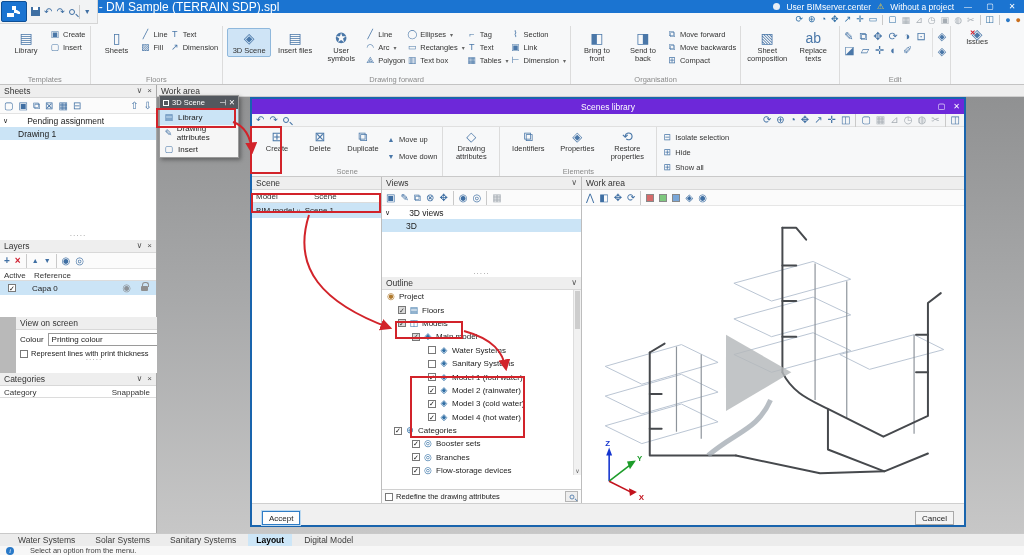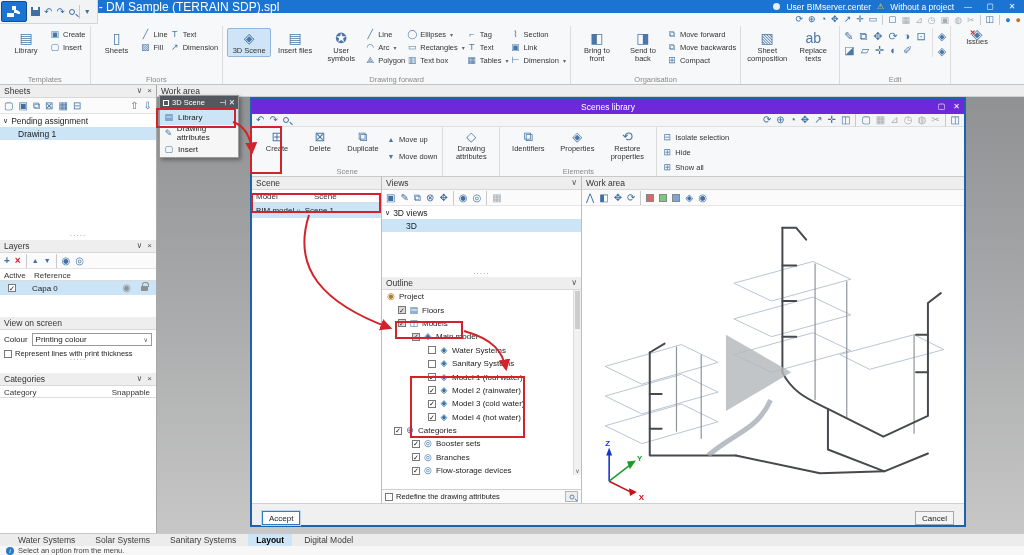--- a/index.html
+++ b/index.html
@@ -43,21 +43,21 @@
   .editrow{display:flex;gap:6px}
   .eic{font-size:11px;color:#4a77a8;line-height:1}
   .issue-ic{position:relative;font-size:14px;color:#4a77a8}
   .issue-ic::after{content:"✕";position:absolute;left:-2px;top:-1px;color:#cf2030;font-size:7px;font-weight:bold}
   
   .panel{position:absolute;background:#fff;border-right:1px solid #a9a9a9}
   .hdr{height:13px;background:#eeeeee;border-bottom:1px solid #d8d8d8;display:flex;align-items:center;padding:0 4px;font-size:8.5px;color:#333}
   .hbtns{margin-left:auto;display:flex;gap:5px;color:#555;font-size:8px;line-height:1}
   .ptool{height:16px;display:flex;align-items:center;gap:5px;padding:0 4px;border-bottom:1px solid #e3e3e3;background:#fbfbfb}
   .pi{color:#3f6fa3;font-size:10px;line-height:1}
-  .treegrp{display:flex;align-items:center;gap:3px;height:13px;font-size:8.5px;color:#222;padding-left:3px}
+  .treegrp{display:flex;align-items:center;gap:19px;height:13px;font-size:8.5px;color:#222;padding-left:3px}
   .treeitem{height:13px;display:flex;align-items:center;font-size:8.5px;padding-left:18px}
   .selrow{background:#cbe4f6}
   .cols{display:flex;height:12px;border-bottom:1px solid #dcdcdc;font-size:8px;color:#333;align-items:flex-end}
   .cb{width:8px;height:8px;border:1px solid #787878;background:#fff;display:inline-flex;align-items:center;justify-content:center;font-size:7px;color:#111;flex:none;line-height:1}
   .cb.c::before{content:"✓"}
   .cb.p{background:#dadada}
   .cb.p::before{content:"✓";color:#333}
   .lock{position:relative;width:7px;height:5px;background:#8f8f8f;border-radius:1px;display:inline-block}
   .lock::before{content:"";position:absolute;left:1px;top:-4px;width:5px;height:4px;border:1px solid #8f8f8f;border-bottom:none;border-radius:3px 3px 0 0}
   .dots{text-align:center;color:#9a9a9a;font-size:7px;letter-spacing:1px;line-height:4px;height:5px}
@@ -101,21 +101,21 @@
   .dbottom{height:22px;background:#f0f0f0;border-top:1px solid #cfcfcf;display:flex;align-items:flex-end;padding:0 10px;flex:none}
   .btn{height:14px;min-width:36px;font-size:8px;display:flex;align-items:center;justify-content:center;padding:0 6px}
   .accept{border:1px solid #2f7cc5;box-shadow:0 0 0 1px #bcd9f0;background:#fdfdfd;color:#222}
   .cancel{margin-left:auto;border:1px solid #a9a9a9;background:#f4f4f4}
   .sq{width:8px;height:8px;display:inline-block;border:1px solid #888}
   .sq.red{background:#d56a6a}.sq.grn{background:#7ec87e}.sq.blu{background:#7aa7d8}
   
   .tabs{position:absolute;left:0;top:533px;width:1024px;height:13px;background:#ececec;border-top:1px solid #c9c9c9;display:flex;align-items:center;gap:4px;padding-left:10px;font-size:8.5px;color:#3c3c3c}
   .tab{padding:1px 8px}
   .tab.active{background:#cde6f7;font-weight:bold;color:#000}
-  .statusline{position:absolute;left:0;top:546px;width:1024px;height:9px;background:#f7f7f7;display:flex;align-items:center;gap:4px;padding-left:6px;font-size:7.5px;color:#444}
+  .statusline{position:absolute;left:0;top:546px;width:1024px;height:9px;background:#f7f7f7;display:flex;align-items:center;gap:16px;padding-left:6px;font-size:7.5px;color:#444}
   .info{width:8px;height:8px;border-radius:50%;background:#2979c8;color:#fff;font-size:6px;display:inline-flex;align-items:center;justify-content:center;font-family:"Liberation Serif",serif;font-style:italic}
   
   .redbox{position:absolute;border:2px solid #d2232a;z-index:60;pointer-events:none}
   #overlay{position:absolute;inset:0;z-index:70;pointer-events:none}
 </style>
 </head>
 <body>
 
 <div class="titlebar">
   <div class="ttl">CYPEPLUMBING - DM Sample (TERRAIN SDP).spl</div>
@@ -409,21 +409,21 @@
     <span>Reference</span>
   </div>
   <div class="scene-row selrow" style="height:14px">
     <span class="cb c" style="margin-left:8px"></span>
     <span style="margin-left:16px;flex:1">Capa 0</span>
     <span class="pi" style="color:#8d9399">◉</span>
     <span class="lock" style="margin:0 8px 0 10px"></span>
   </div>
 </div>
 
-<div class="panel" style="left:0;top:317px;width:157px;height:64px">
+<div class="panel" style="left:16px;top:317px;width:157px;height:64px">
   <div class="hdr">
       <span>View on screen</span>
     </div>
   <div class="flex" style="padding:3px 4px;gap:4px">
     <span style="font-size:8px">Colour</span>
     <span class="fakesel">
         <span>Printing colour</span>
         <span style="font-size:6px;color:#555">∨</span>
       </span>
   </div>

